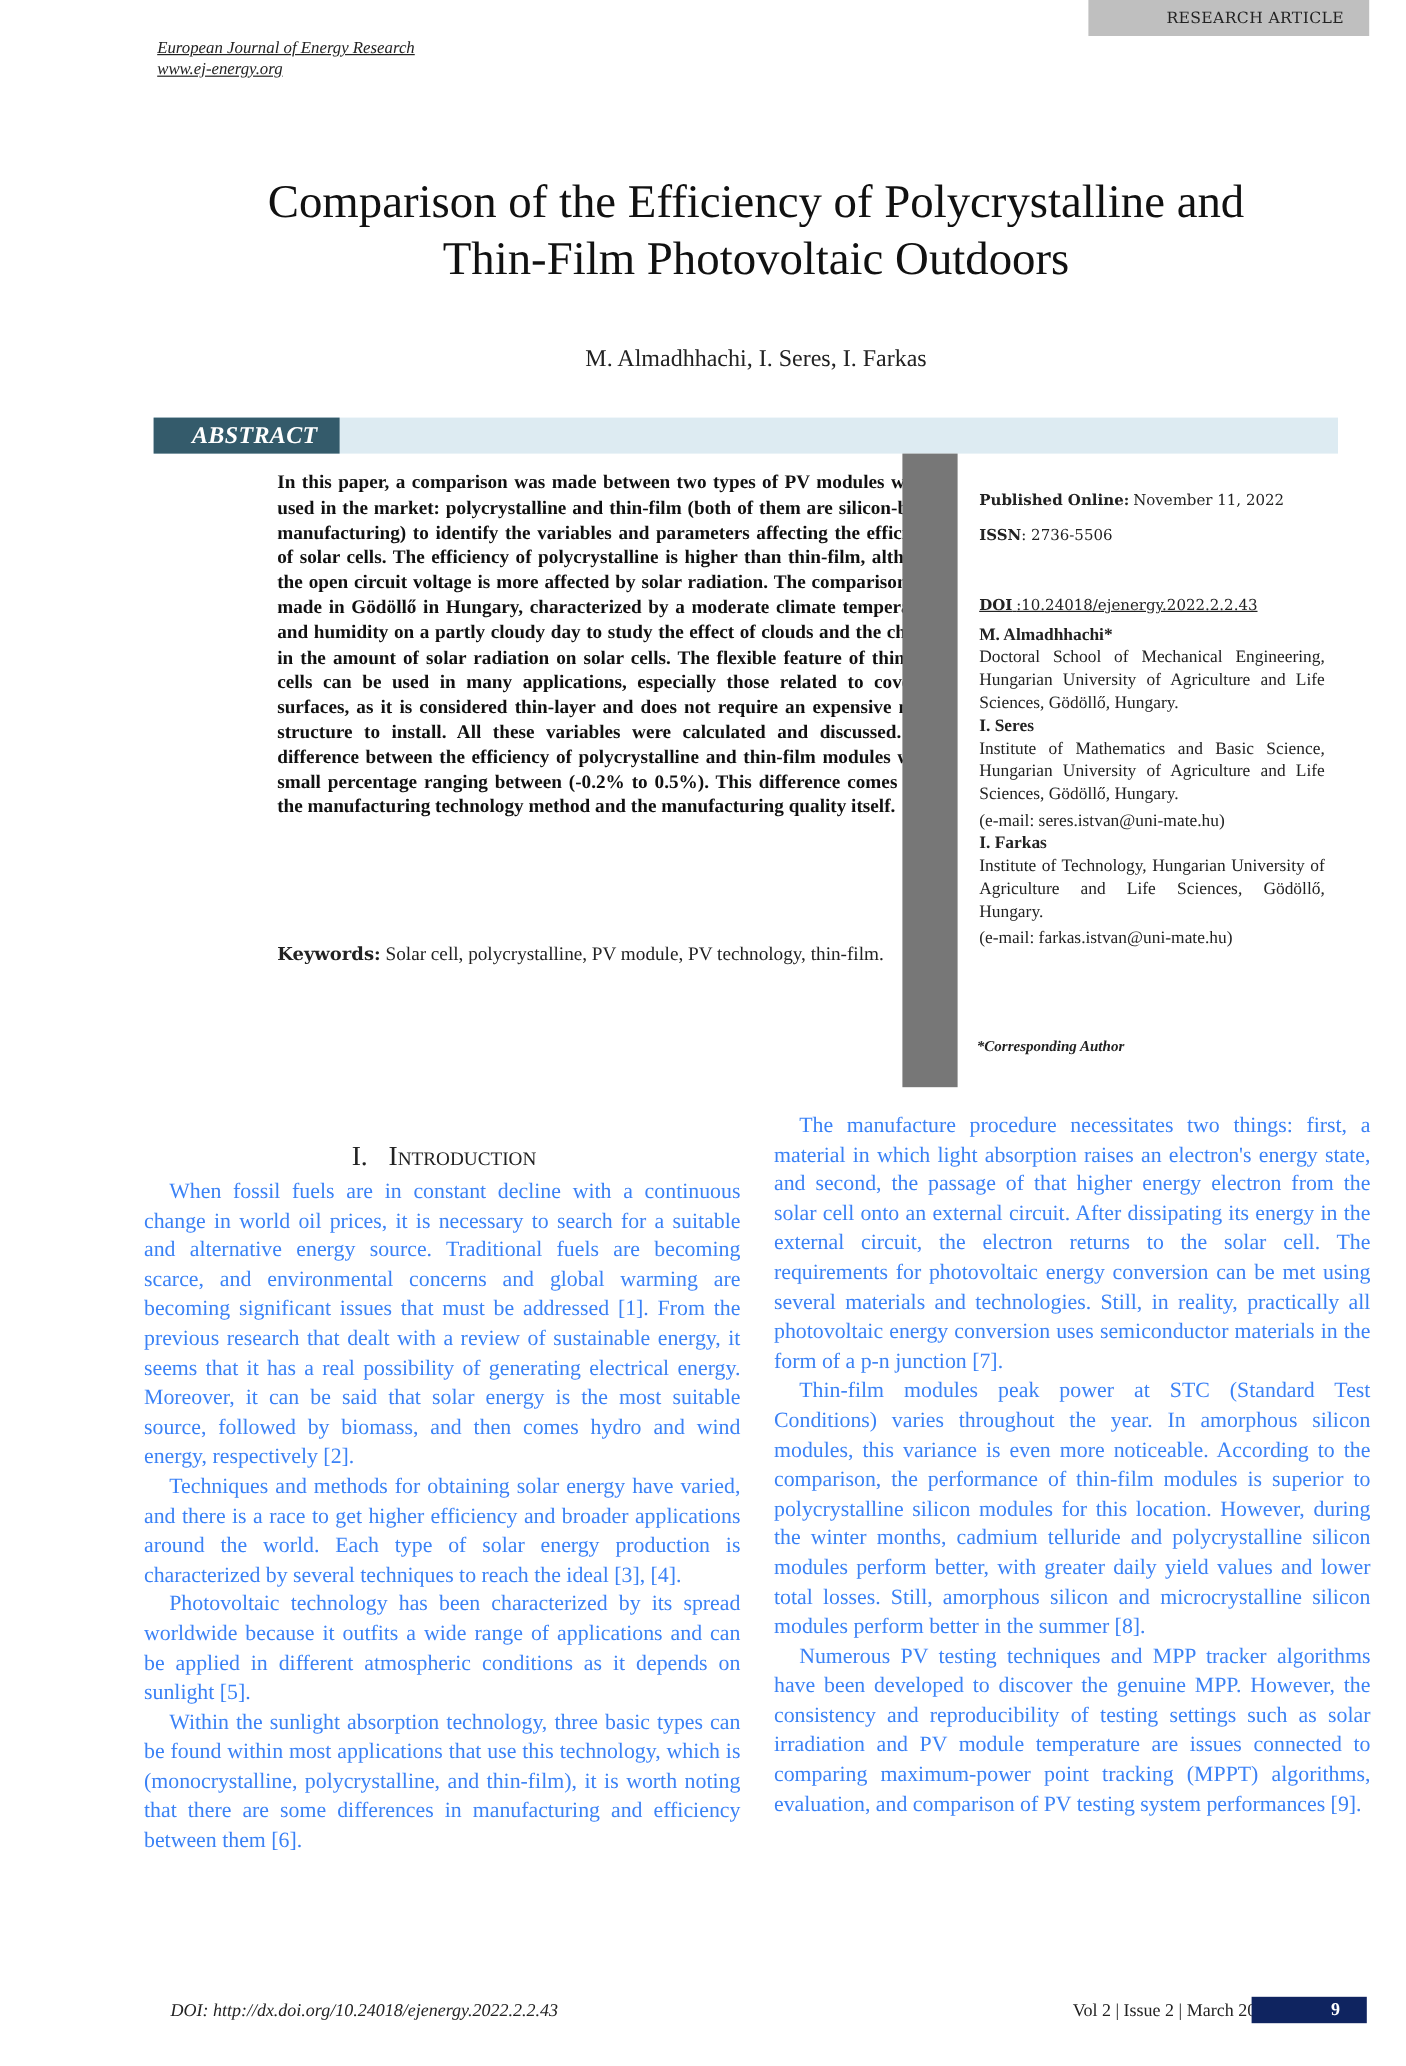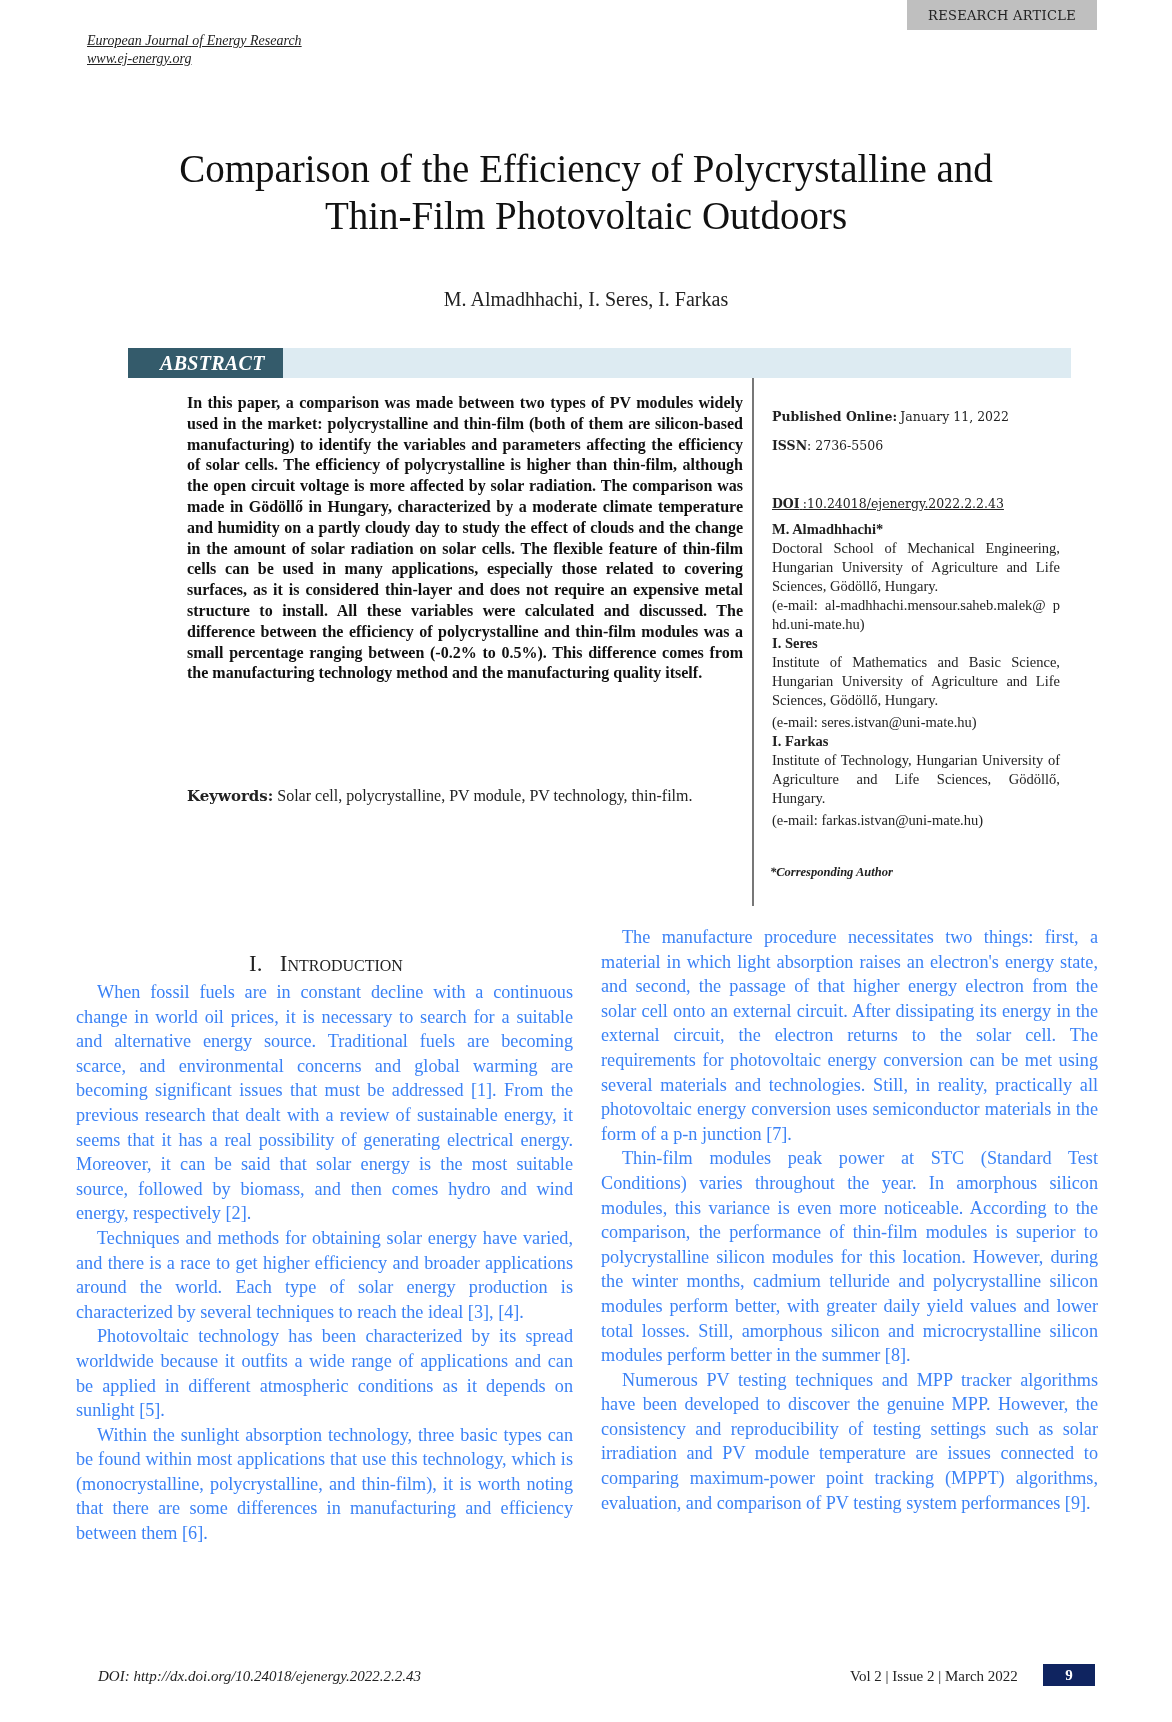--- a/index.html
+++ b/index.html
@@ -1,18 +1,18 @@
 <!DOCTYPE html>
 <html><head>
 <meta charset="utf-8">
 <style>
   html, body { margin: 0; padding: 0; background: #ffffff; }
   body { width: 1172px; height: 1722px; position: relative; overflow: hidden;
          font-family: "Liberation Serif", "DejaVu Serif", serif; color: #111; }
-  .abs { position: absolute; }
+  .abs { position: absolute; padding-left: 44px; }
 
   .journal { left: 87px; top: 32px; font-style: italic; font-size: 14px; line-height: 18px; color: #222; text-decoration: underline; }
   .badge { left: 907px; top: 0; width: 190px; height: 30px; background: #bfbfbf;
            font-family: "DejaVu Serif", serif; font-size: 13px; color: #222;
            display: flex; align-items: center; justify-content: center; letter-spacing: 0.3px; }
 
   .title { left: 100px; top: 145px; width: 972px; text-align: center; font-size: 39px; line-height: 47px; color: #111; }
   .authors { left: 100px; top: 288px; width: 972px; text-align: center; font-size: 20px; color: #222; }
 
   .abstract-bar { left: 128px; top: 348px; width: 943px; height: 30px; background: #ddebf2; }
@@ -73,35 +73,34 @@
 
 <div class="abs keywords">
   <span class="kw-label">Keywords:</span>
   <span>Solar cell, polycrystalline, PV module, PV technology, thin-film.</span>
 </div>
 
 <div class="abs divider"></div>
 
 <div class="abs meta" style="top:409px;">
   <span class="lbl">Published Online:</span>
-  <span class="val">January 11, 2022</span>
+  <span class="val">November 11, 2022</span>
 </div>
 <div class="abs meta" style="top:438px;">
   <span class="lbl">ISSN</span><span class="val">: 2736-5506</span>
 </div>
 <div class="abs meta" style="top:496px;text-decoration:underline;">
   <span class="lbl">DOI</span>
   <span class="val">:10.24018/ejenergy.2022.2.2.43</span>
 </div>
 
 <div class="abs affil">
   <div class="block">
     <div class="name">M. Almadhhachi*</div>
     <div>Doctoral School of Mechanical Engineering, Hungarian University of Agriculture and Life Sciences, Gödöllő, Hungary.</div>
-    <div style="word-break:break-all;">(e-mail: al-madhhachi.mensour.saheb.malek@ phd.uni-mate.hu)</div>
   </div>
   <div class="block">
     <div class="name">I. Seres</div>
     <div>Institute of Mathematics and Basic Science, Hungarian University of Agriculture and Life Sciences, Gödöllő, Hungary.</div>
     <div class="email">(e-mail: seres.istvan@uni-mate.hu)</div>
   </div>
   <div class="block">
     <div class="name">I. Farkas</div>
     <div>Institute of Technology, Hungarian University of Agriculture and Life Sciences, Gödöllő, Hungary.</div>
     <div class="email">(e-mail: farkas.istvan@uni-mate.hu)</div>

